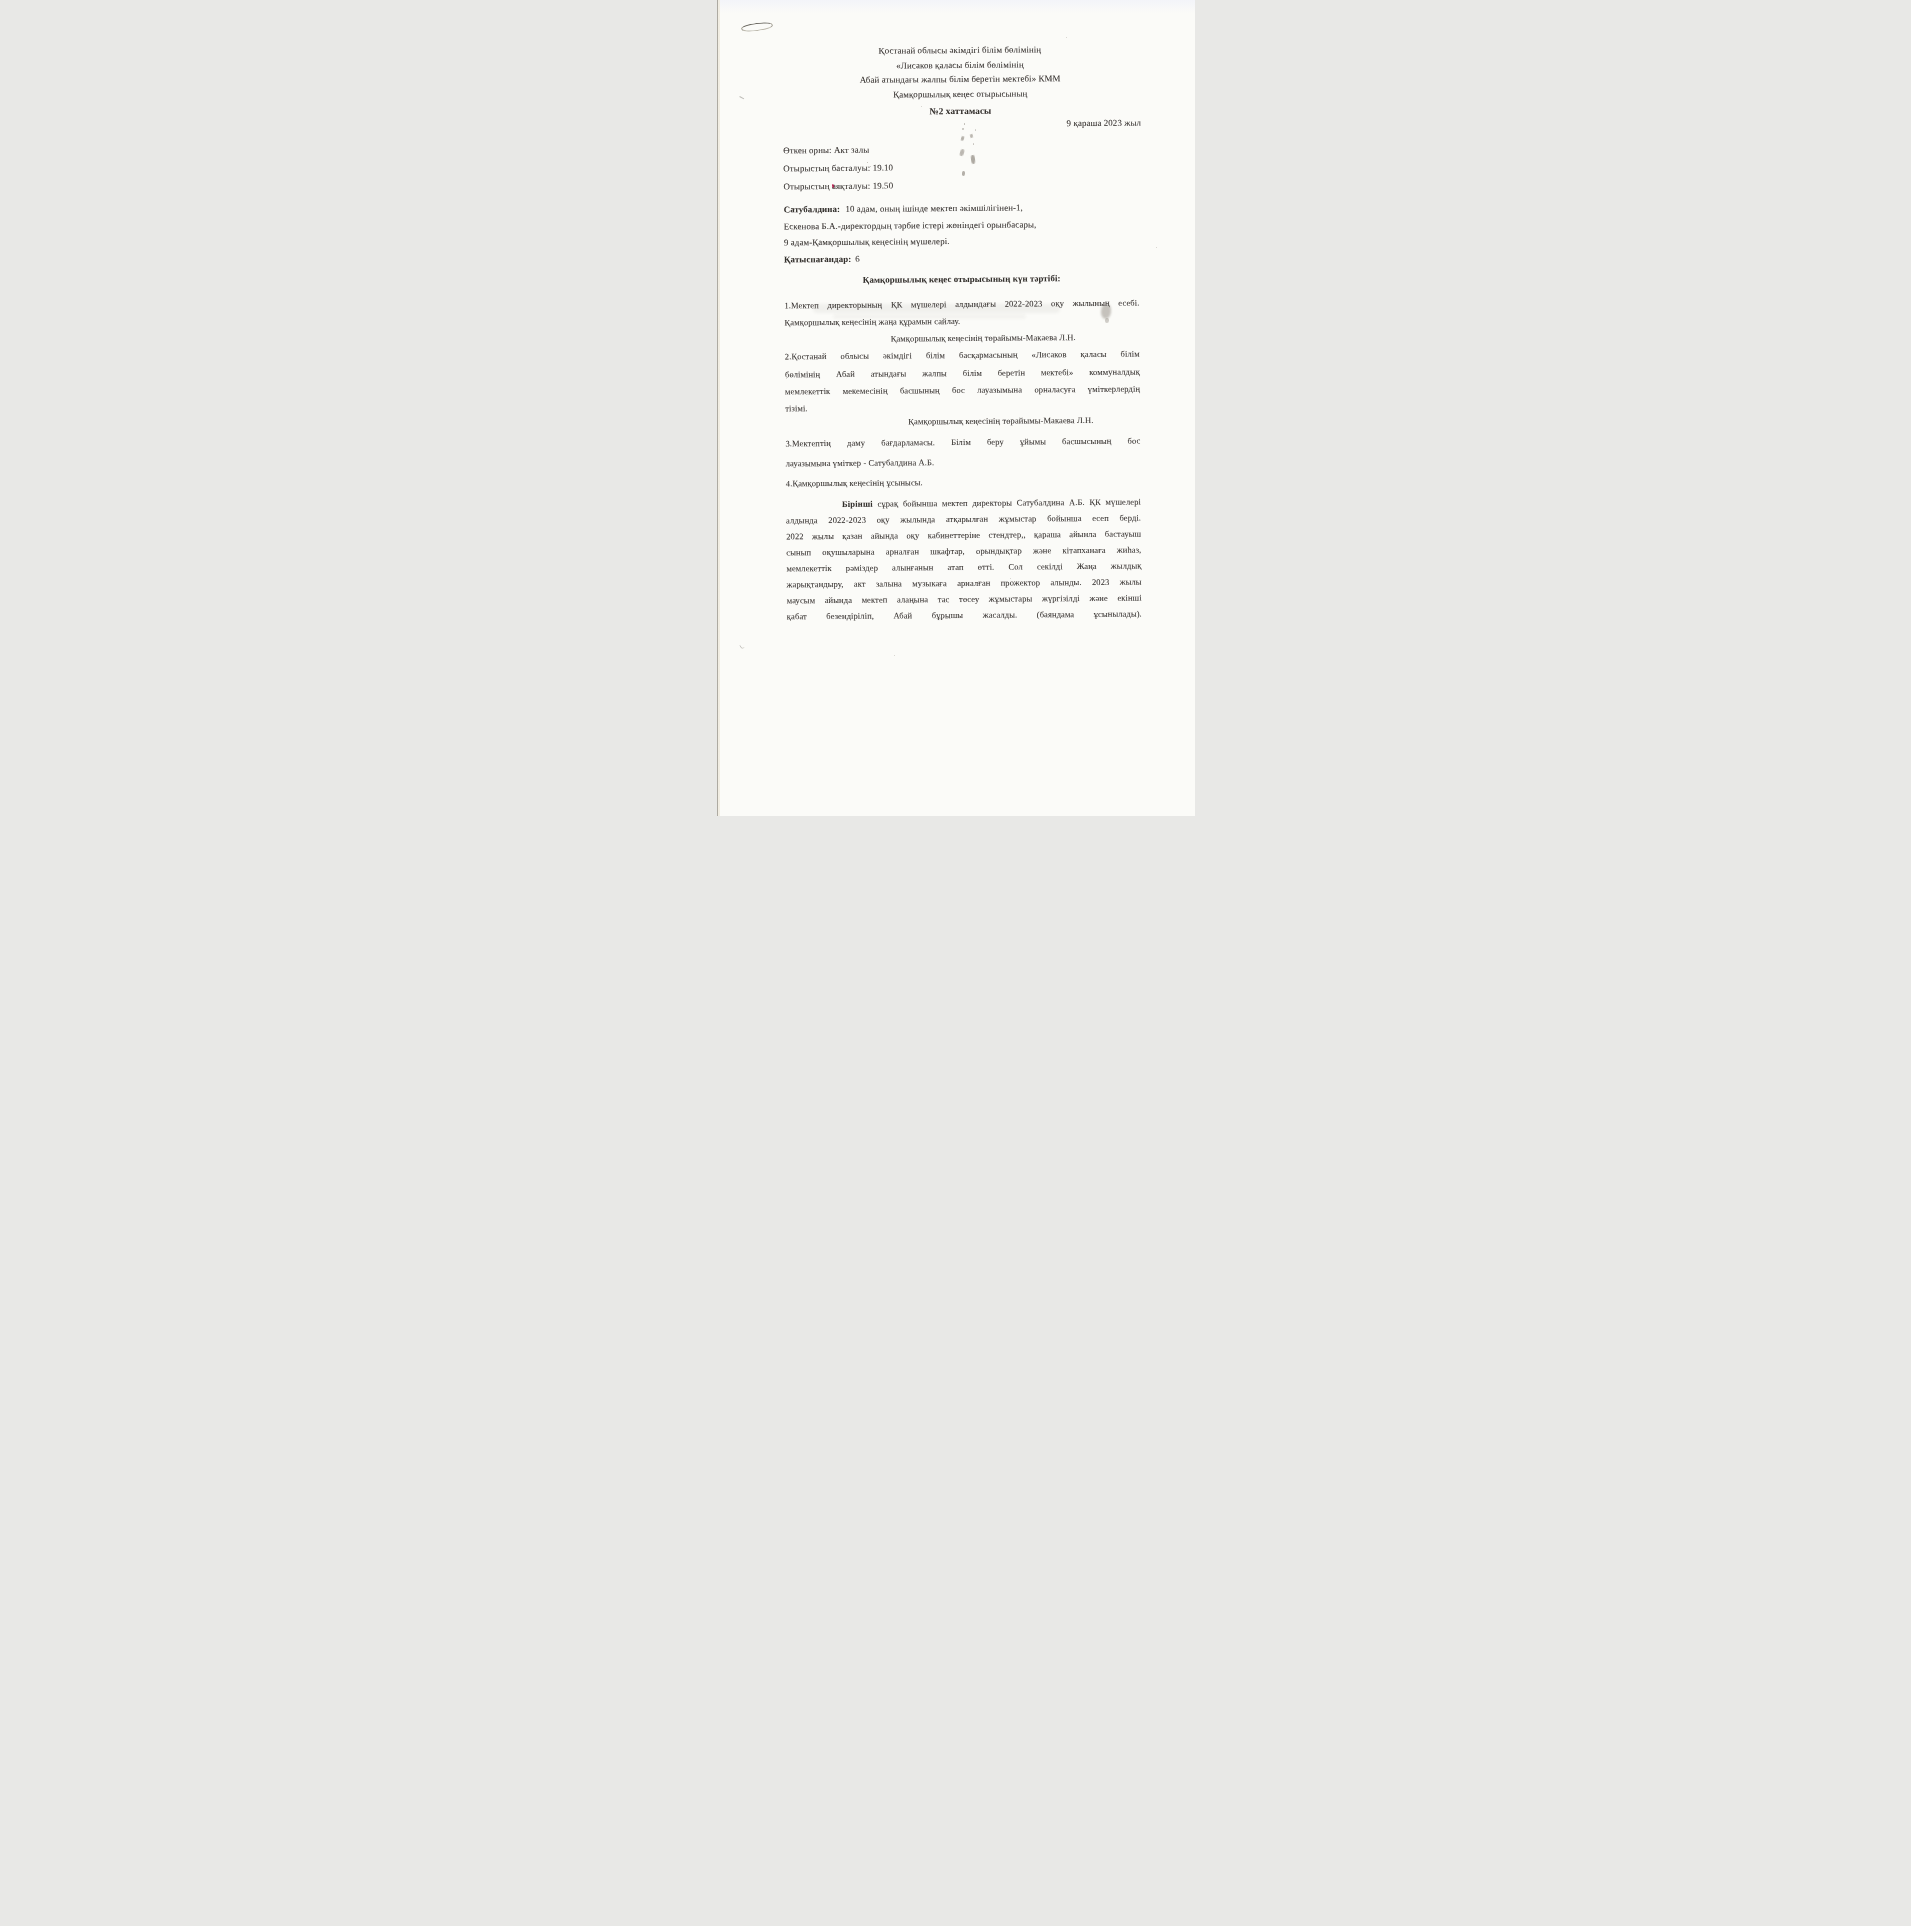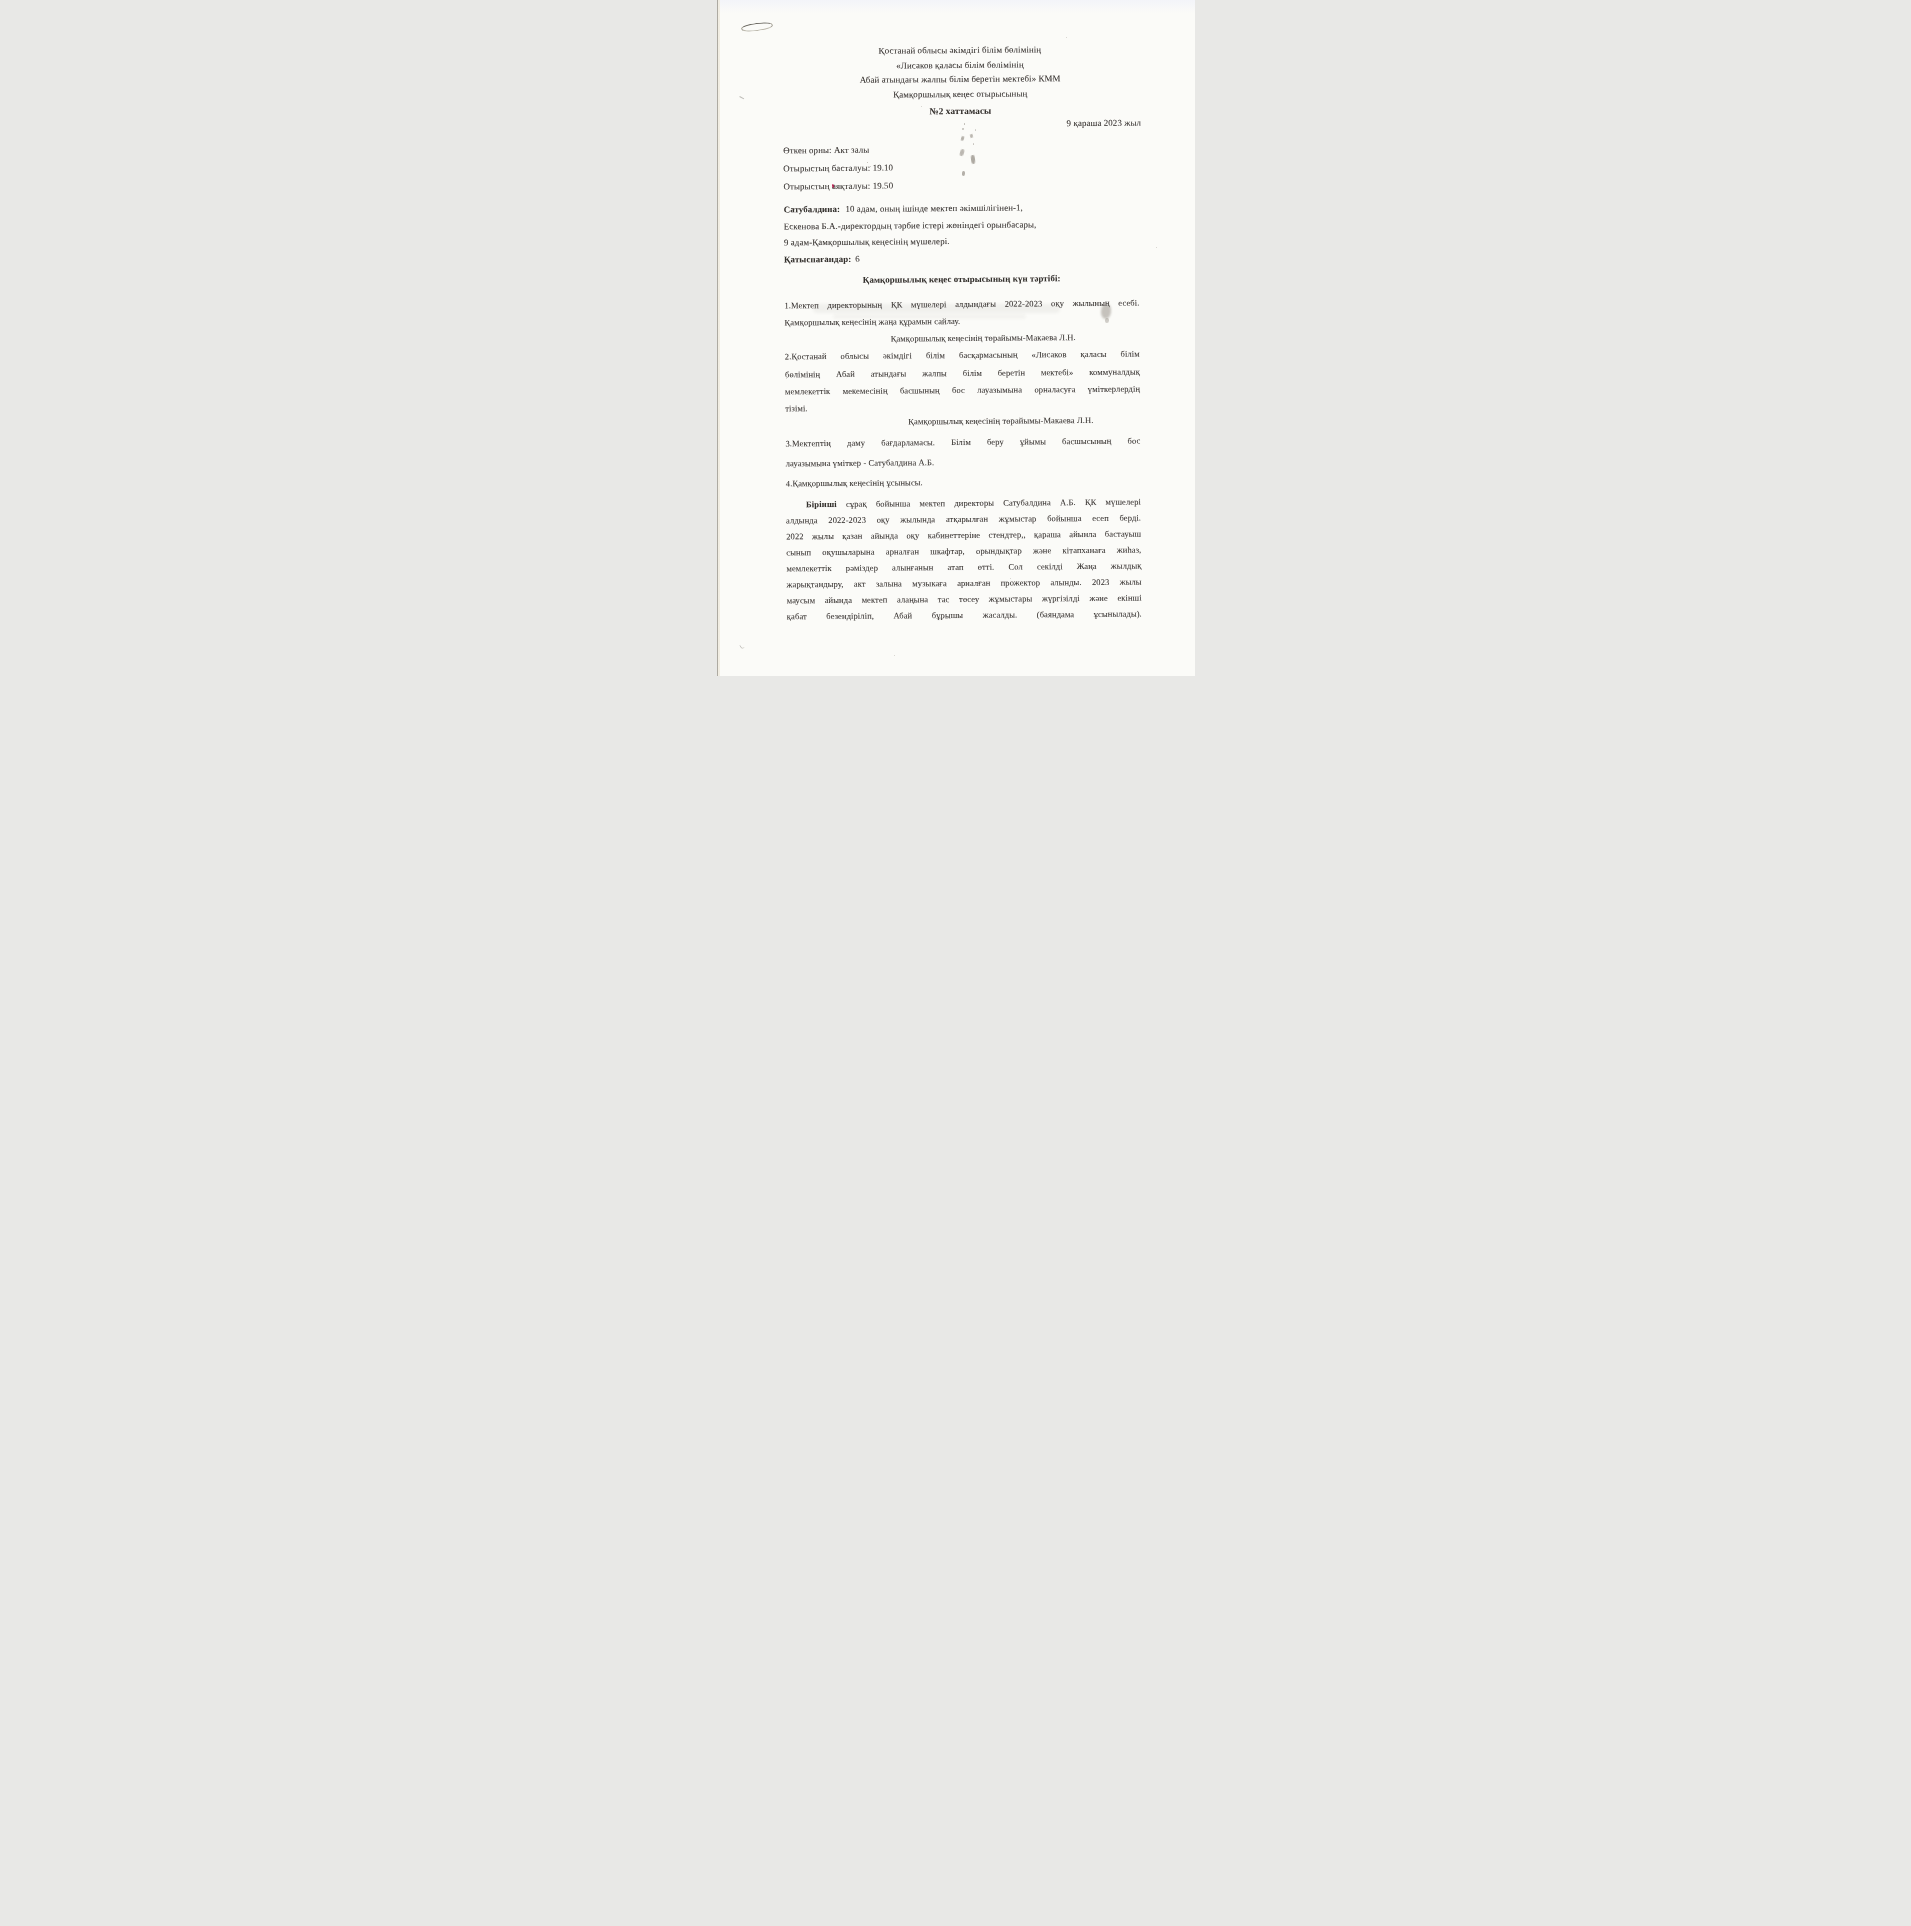--- a/index.html
+++ b/index.html
@@ -3,21 +3,21 @@
 <meta charset="utf-8">
 <style>
   html, body {
     margin: 0; padding: 0;
     background: #e8e8e6;
     font-family: "Liberation Serif", "DejaVu Serif", serif;
   }
   .paper {
     position: relative;
     width: 478px;
-    height: 676px;
+    height: 816px;
     margin: 0 auto;
     overflow: hidden;
     background:
       linear-gradient(180deg, #f3f4f9 0px, #fbfbf8 13px, #fbfbf8 100%);
     color: #33312c;
   }
   
   .scan-edge {
     position: absolute; left: 0; top: 0; bottom: 0; width: 3.9px;
     background: linear-gradient(90deg, #9a968c 0 0.6px, #ddd6c6 0.6px 1.5px, #efeadd 1.5px 2.7px, rgba(0,0,0,0) 3.9px);
@@ -47,21 +47,21 @@
   .item2 { margin-top: 0; line-height: 17.3px; }
   .item3 { margin-top: 1.5px; line-height: 20px; }
   .item4 { margin-top: 2.3px !important; line-height: 17px; }
   .jl { display: block; text-align: justify; text-align-last: justify; }
   .pl { display: block; }
   .ind { padding-left: 20px; }
   .chair { line-height: 17px; }
   .c1 { margin-left: 106px !important; }
   .c2 { margin-left: 123px !important; margin-top: -3.1px !important; }
   .minutes { margin-top: 3.9px; line-height: 16px; }
-  .minutes b { letter-spacing: 0.2px; }
+  .minutes b { letter-spacing: 0.2px; margin-left: 36px; }
 
   
   .artifact { position: absolute; pointer-events: none; }
   .pen-scribble {
     left: 24px; top: 23px; width: 30px; height: 6.2px;
     border-top: 1px solid #55524a;
     border-bottom: 0.4px solid #b3afa2;
     border-left: 0.6px solid #8a8678;
     border-right: 0.6px solid #8a8678;
     border-radius: 50%;

